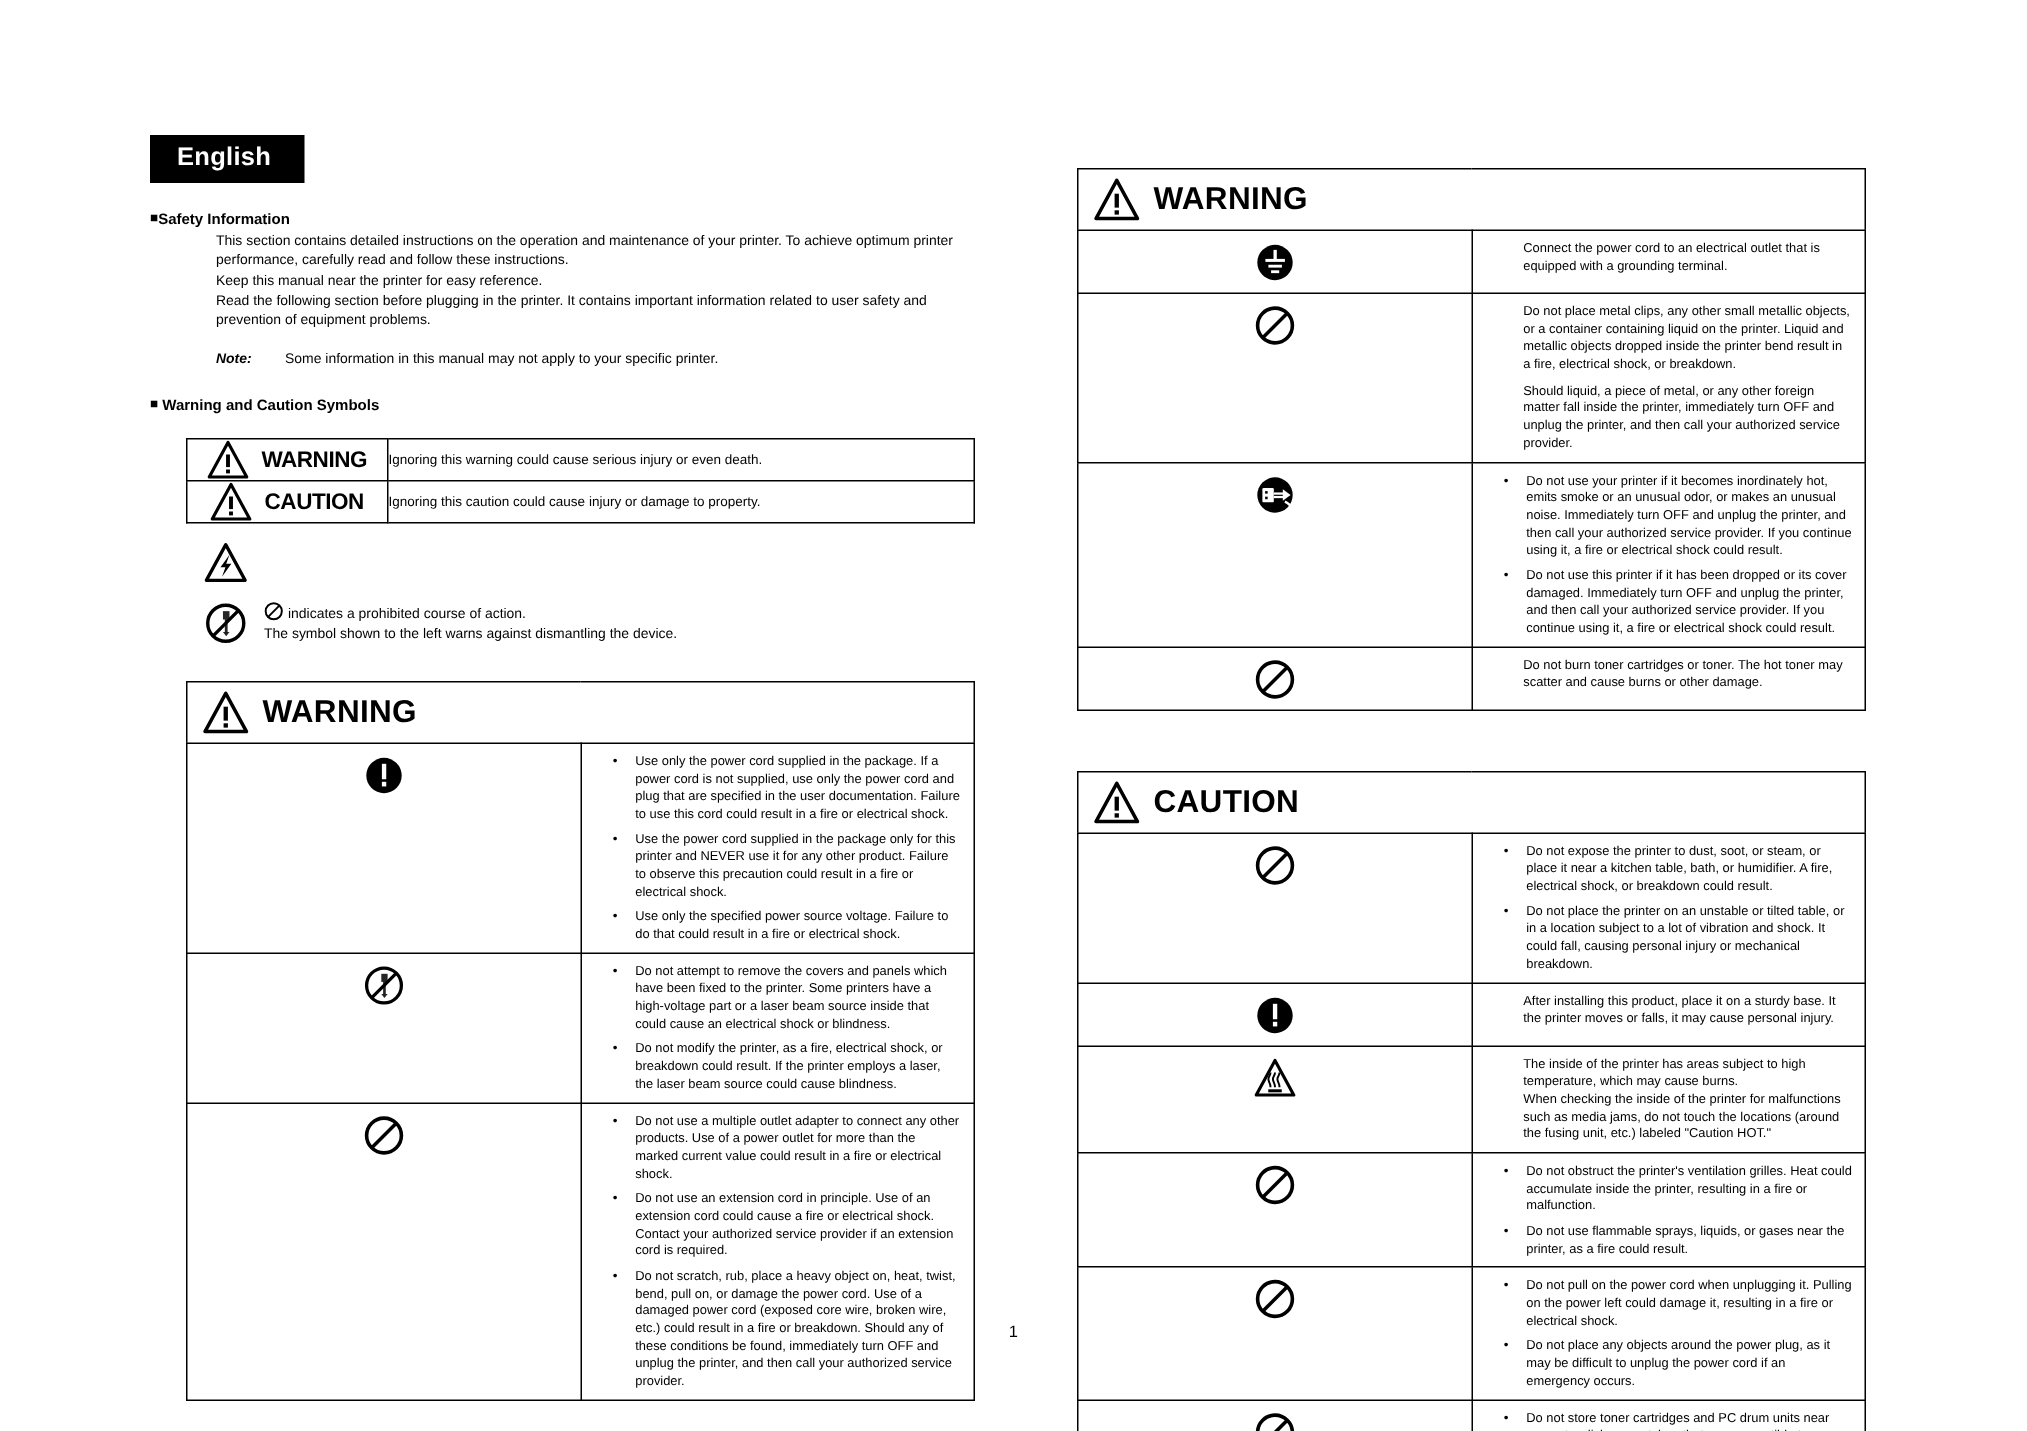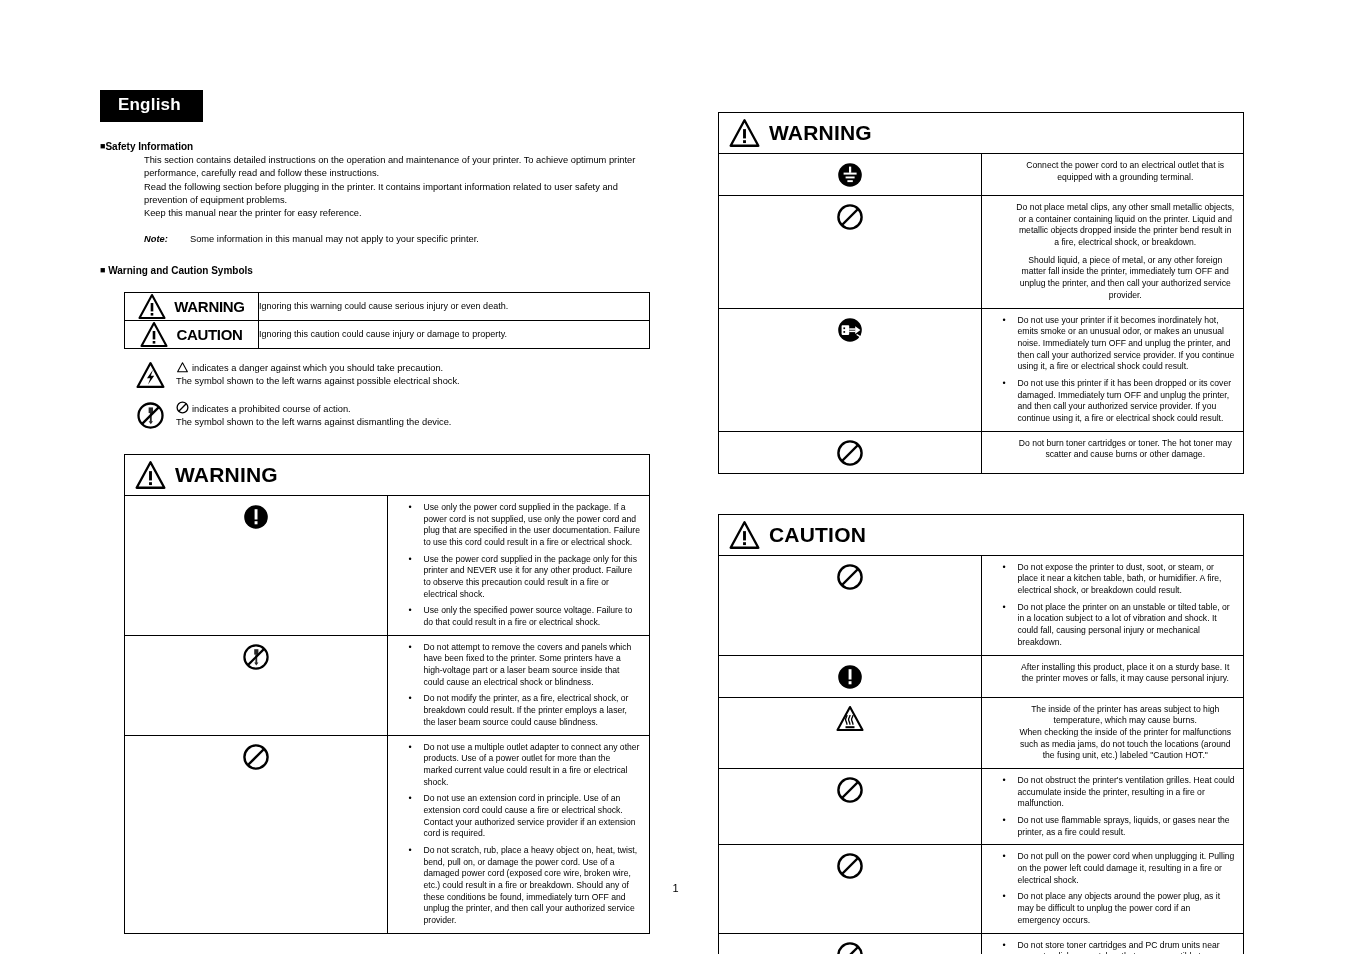--- a/index.html
+++ b/index.html
@@ -184,21 +184,21 @@
     padding-bottom: 6px !important;
   }
   .body-cell {
     padding: 6px 8px 6px 2px !important;
     font-size: 8.6px;
     line-height: 1.36;
   }
   .body-cell.plain {
     padding-left: 34px !important;
   }
-  .body-cell p { margin: 0; text-align: center; }
+  .body-cell p { margin: 0; }
   .body-cell p + p { margin-top: 6px; }
 
   ul.bl {
     margin: 0;
     padding: 0;
     list-style: none;
   }
   ul.bl li {
     position: relative;
     padding-left: 34px;
@@ -322,22 +322,22 @@
   <div class="col-left">
 
     <div class="lang-badge">English</div>
 
     
     <div class="sec-head">
       <span class="sq">■</span><span>Safety Information</span>
     </div>
     <div class="sec-body">
       <p>This section contains detailed instructions on the operation and maintenance of your printer. To achieve optimum printer performance, carefully read and follow these instructions.</p>
+      <p>Keep this manual near the printer for easy reference.</p>
       <p>Read the following section before plugging in the printer. It contains important information related to user safety and prevention of equipment problems.</p>
-      <p>Keep this manual near the printer for easy reference.</p>
     </div>
     <div class="note-line">
       <span class="note-label">Note:</span>
       <span>Some information in this manual may not apply to your specific printer.</span>
     </div>
 
     
     <div class="sec-head">
       <span class="sq">■</span>&nbsp;<span>Warning and Caution Symbols</span>
     </div>
@@ -370,26 +370,20 @@
     </tbody>
       </table>
 
     
 
     <div class="mos-row">
       <div class="mos-icon">
         <svg width="29" height="28" viewBox="0 0 28 27">
             <use href="#sym-tri-bolt"></use>
           </svg>
-      </div>
-      <div class="mos-text">
-        <svg class="inline-sym" width="13" height="12" viewBox="0 0 28 27">
-          <path d="M14 4 L25 24 L3 24 Z" fill="none" stroke="#000" stroke-width="2.4" stroke-linejoin="round"></path>
-        </svg><span>indicates a danger against which you should take precaution.</span><br>
-        <span>The symbol shown to the left warns against possible electrical shock.</span>
       </div>
     </div>
 
     <div class="mos-row">
       <div class="mos-icon">
         <svg width="29" height="29" viewBox="0 0 28 28">
             <use href="#sym-no-dismantle"></use>
           </svg>
       </div>
       <div class="mos-text">

